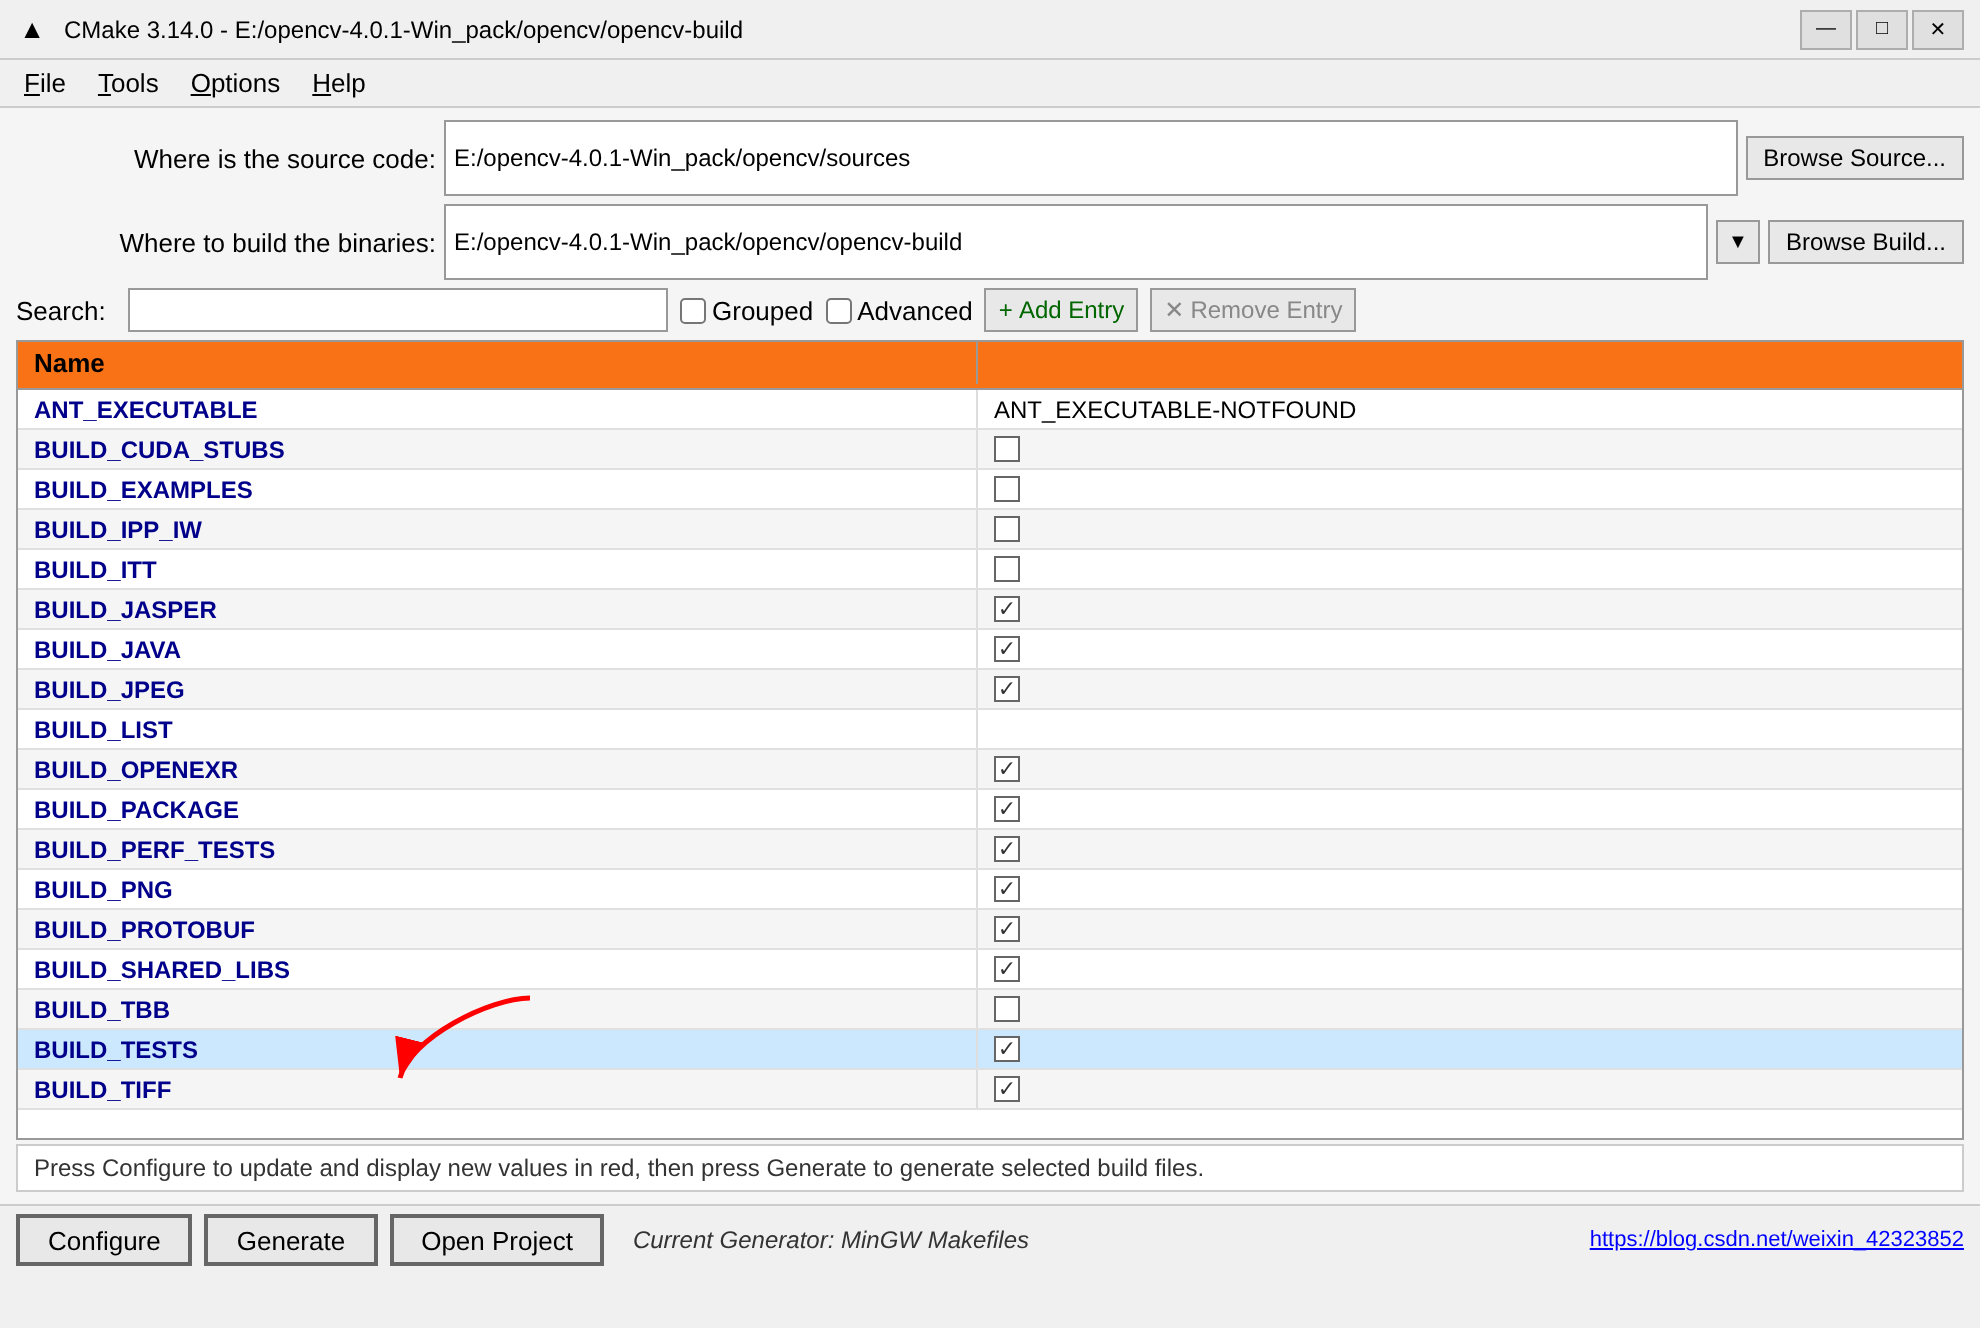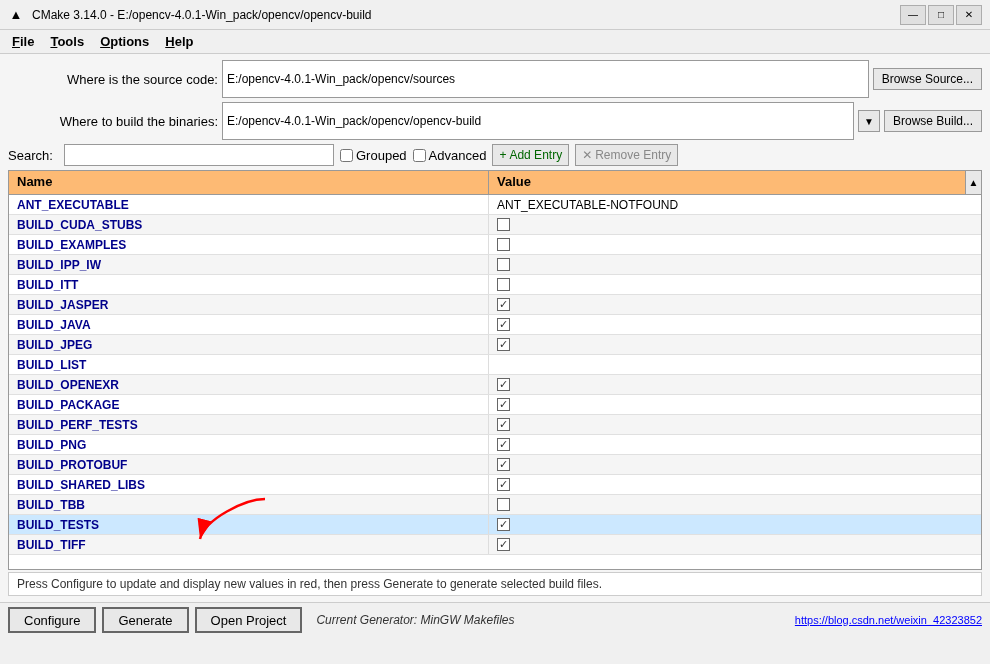--- a/index.html
+++ b/index.html
@@ -56,21 +56,20 @@
       height: 24px;
       display: flex;
       align-items: center;
       padding: 0 4px;
       border-bottom: 1px solid #ccc;
     }
     .menu-item {
       padding: 2px 8px;
       cursor: pointer;
       font-size: 13px;
-      font-weight: bold;
     }
 
     
     .main-window {
       background: #f5f5f5;
       padding: 6px 8px;
     }
 
     
     .path-row {
@@ -176,23 +175,24 @@
       border: 1px solid #999;
       background: white;
       height: 400px;
       overflow: hidden;
       display: flex;
       flex-direction: column;
       position: relative;
     }
     .table-header {
       display: flex;
-      background: #fdba74;
+      background: #f97316;
       border-bottom: 1px solid #999;
       height: 24px;
+      flex-direction: column;
     }
     .table-header-name {
       width: 480px;
       padding: 3px 8px;
       font-weight: bold;
       font-size: 13px;
       border-right: 1px solid #999;
       flex-shrink: 0;
     }
     .table-header-value {

